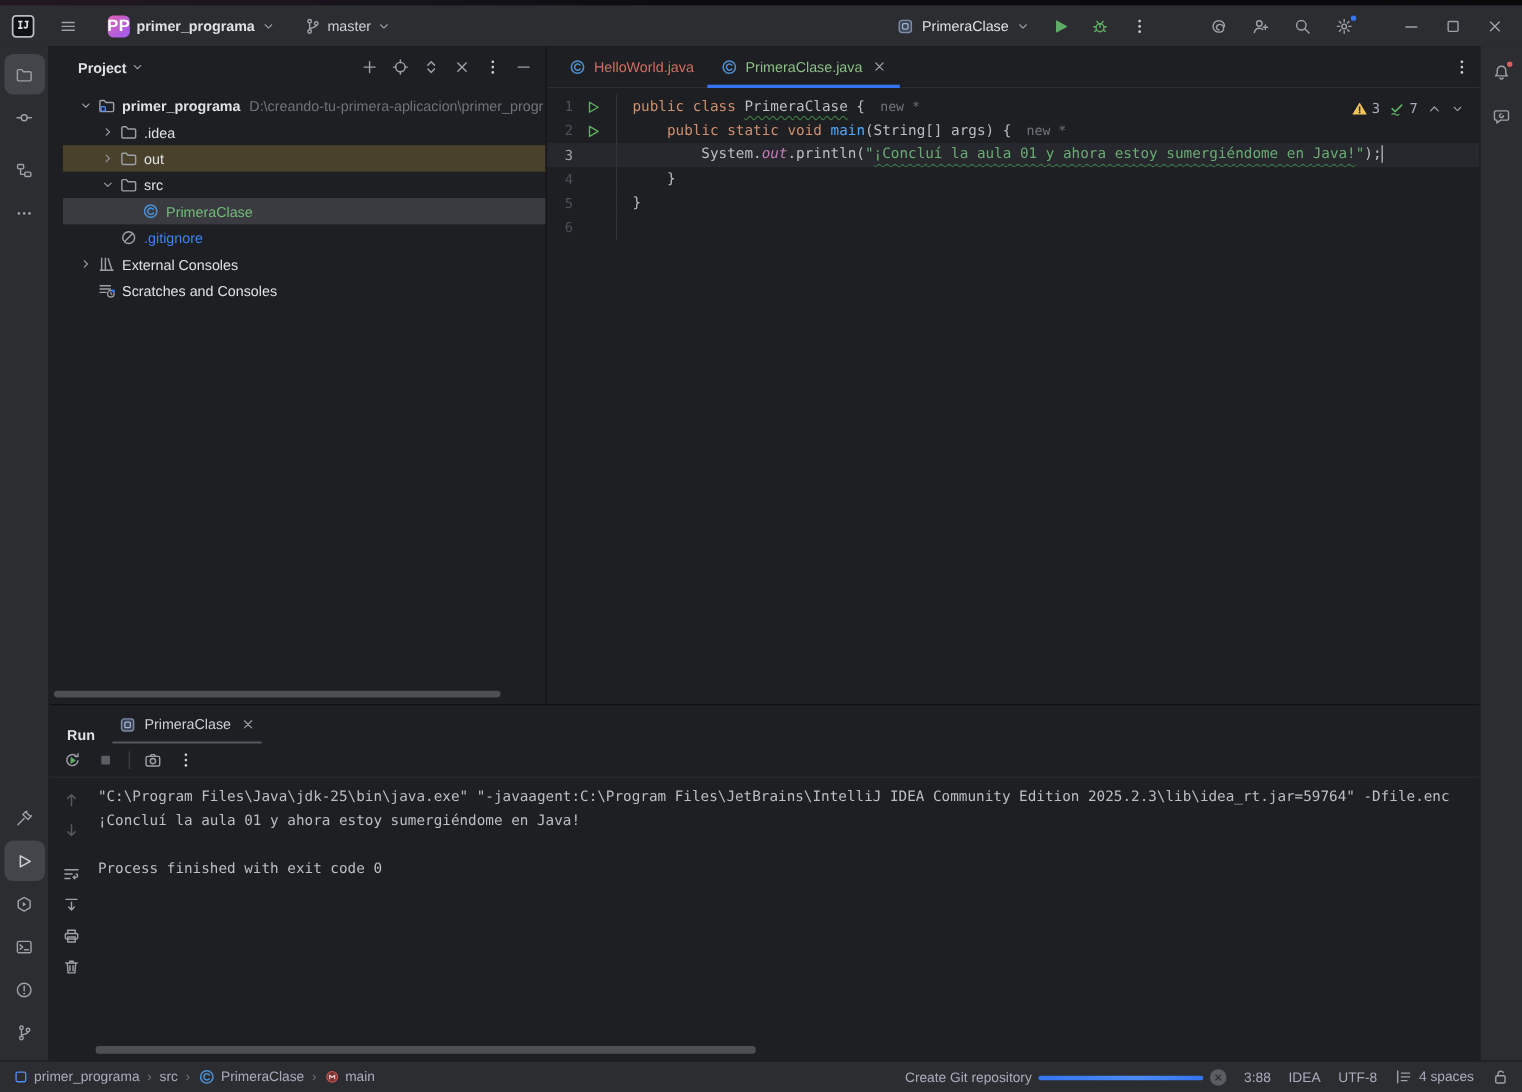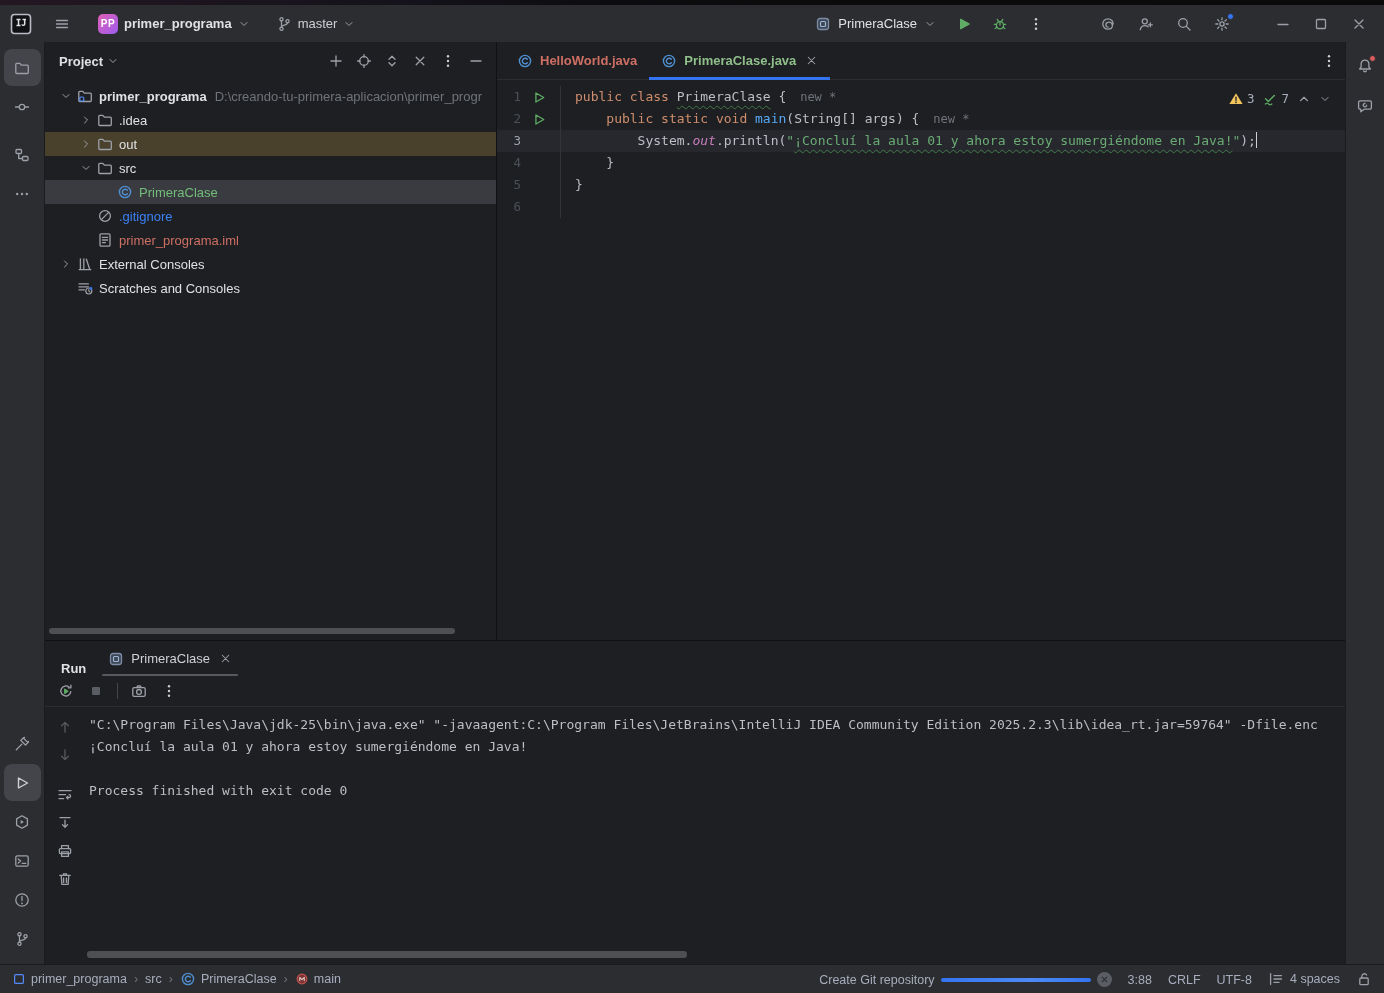--- a/index.html
+++ b/index.html
@@ -8,21 +8,21 @@
   .window { width:1384px; height:993px; display:flex; flex-direction:column; }
 
   
   .top-sliver { height:5px; background:linear-gradient(90deg,#231722 0%,#14121a 30%,#0c0c0e 45%,#0a0a0b 100%); }
 
   
   .titlebar { height:37px; background:#2B2D30; display:flex; align-items:center; padding:0 6px 0 10px; flex:none; }
   .tb-left { display:flex; align-items:center; gap:14px; }
   .tb-group { display:flex; align-items:center; gap:6px; padding:3px 6px; border-radius:6px; cursor:default; }
   .pp-chip { width:20px;height:20px;border-radius:5px;background:linear-gradient(135deg,#e05fb4,#9d5cf0);
-    color:#fff;font-size:10px;font-weight:bold;display:flex;align-items:center;justify-content:center;letter-spacing:.5px;}
+    color:#fff;font-size:15px;font-weight:bold;display:flex;align-items:center;justify-content:center;letter-spacing:.5px;}
   .tb-proj { color:#DFE1E5; font-weight:600; }
   .tb-branch { color:#CED0D6; }
   .tb-spacer { flex:1; }
   .runbar { display:flex; align-items:center; gap:4px; margin-right:40px; }
   .runcfg { display:flex; align-items:center; gap:7px; padding:4px 8px; border-radius:6px; }
   .runcfg-name { color:#DFE1E5; }
   .tb-btn { width:32px; height:28px; display:flex; align-items:center; justify-content:center; border-radius:6px; position:relative; }
   .tb-tools { display:flex; align-items:center; gap:6px; margin-right:26px; }
   .win-btns { display:flex; align-items:center; }
   .win-btn { width:38px; height:30px; display:flex; align-items:center; justify-content:center; }
@@ -34,21 +34,21 @@
   .activity-bar { width:45px; background:#2B2D30; border-right:1px solid #1A1B1E; display:flex; flex-direction:column; align-items:center; padding:6px 0; }
   .ab-item { width:37px; height:37px; border-radius:8px; display:flex; align-items:center; justify-content:center; margin:1px 0; }
   .ab-item.active { background:#43454A; }
   .ab-gap { margin-top:10px; }
   .ab-bottom { margin-top:auto; display:flex; flex-direction:column; align-items:center; }
 
   .center-col { flex:1; display:flex; flex-direction:column; min-width:0; }
   .upper { height:598px; display:flex; min-height:0; }
 
   
-  .project-panel { width:452px; background:#1E1F22; border-right:1px solid #101113; display:flex; flex-direction:column; position:relative; }
+  .project-panel { width:452px; background:#1E1F22; border-right:1px solid #101113; display:flex; flex-direction:column; position:relative;padding-left:12px; }
   .pp-header { height:38px; display:flex; align-items:center; padding:0 8px 0 14px; }
   .pp-title { color:#DFE1E5; font-weight:600; margin-right:4px; }
   .pp-actions { margin-left:auto; display:flex; align-items:center; gap:4px; }
   .pp-act { width:24px; height:24px; display:flex; align-items:center; justify-content:center; border-radius:5px; }
   .tree { flex:1; overflow:hidden; padding-top:4px; }
   .tree-row { height:24px; display:flex; align-items:center; white-space:nowrap; cursor:default; }
   .tree-row.sel { background:#393B40; }
   .tree-row.hl-olive { background:#49412C; }
   .tr-chev { width:18px; flex:none; display:flex; align-items:center; justify-content:center; }
   .tr-ico { width:20px; flex:none; display:flex; align-items:center; justify-content:center; margin-right:4px; }
@@ -57,21 +57,21 @@
   .tr-label.untracked { color:#CE6F64; }
   .tr-label.added { color:#73BD79; }
   .tr-label.dim { color:#3b82f6; }
   .tr-path { color:#6F737A; margin-left:8px; }
   .hscroll { position:absolute; height:6px; border-radius:3px; background:#4D4F53; }
   .pp-hscroll { left:4px; bottom:6px; width:406px; }
 
   
   .editor { flex:1; display:flex; flex-direction:column; background:#1E1F22; min-width:0; position:relative; }
   .tabbar { height:38px; display:flex; align-items:stretch; padding-left:8px; border-bottom:1px solid #2B2D30; }
-  .etab { display:flex; align-items:center; gap:7px; padding:0 12px; position:relative;font-weight:bold; }
+  .etab { display:flex; align-items:center; gap:7px; padding:0 12px; position:relative; }
   .etab-label.untracked { color:#CE6F64; }
   .etab-label.added { color:#8FBF8A; }
   .etab .underline { position:absolute; left:0; right:0; bottom:-1px; height:3px; background:#3574F0; }
   .etab-close { display:flex; align-items:center; margin-left:2px; }
   .tabbar-kebab { margin-left:auto; width:32px; display:flex; align-items:center; justify-content:center; }
   .code-area { flex:1; position:relative; padding-top:6px; font-family:"DejaVu Sans Mono", monospace; font-size:13px; line-height:22px; overflow:hidden; }
   .code-line { display:flex; height:22px; white-space:pre; }
   .code-line.current { background:#26282E; }
   .gutter { width:64px; flex:none; display:flex; align-items:center; border-right:1px solid #313438; }
   .lnum { width:24px; text-align:right; color:#4B5059; font-size:12.5px; flex:none; }
@@ -492,30 +492,20 @@
               <div class="tree-row" style="padding-left: 32px;">
                 <span class="tr-chev"></span>
                 <span class="tr-ico">
                   <svg width="16" height="16" viewBox="0 0 16 16">
                     <circle cx="8" cy="8" r="5.4" fill="none" stroke="#9DA0A8" stroke-width="1.3" stroke-linecap="round" stroke-linejoin="round"></circle>
                     <path d="M4.6 11.4l6.8-6.8" fill="none" stroke="#9DA0A8" stroke-width="1.3" stroke-linecap="round" stroke-linejoin="round"></path>
                   </svg>
                 </span>
                 <span class="tr-label dim">.gitignore</span>
               </div>
-              <div class="tree-row" style="padding-left: 32px;">
-                <span class="tr-chev"></span>
-                <span class="tr-ico">
-                  <svg width="16" height="16" viewBox="0 0 16 16">
-                    <rect x="3" y="1.8" width="10" height="12.4" rx="1.2" fill="none" stroke="#9DA0A8" stroke-width="1.3" stroke-linecap="round" stroke-linejoin="round"></rect>
-                    <path d="M5.4 5.4h5.2M5.4 8h5.2M5.4 10.6h3" fill="none" stroke="#9DA0A8" stroke-width="1.3" stroke-linecap="round" stroke-linejoin="round"></path>
-                  </svg>
-                </span>
-                <span class="tr-label untracked">primer_programa.iml</span>
-              </div>
               <div class="tree-row" style="padding-left: 12px;">
                 <span class="tr-chev">
                   <svg width="12" height="12" viewBox="0 0 16 16">
                     <path d="M6 4l4 4-4 4" fill="none" stroke="#9DA0A8" stroke-width="1.3" stroke-linecap="round" stroke-linejoin="round"></path>
                   </svg>
                 </span>
                 <span class="tr-ico">
                   <svg width="16" height="16" viewBox="0 0 16 16">
                     <path d="M3.4 2.8v10.4M6.8 2.8v10.4M9.4 3.2l3.2 9.8" fill="none" stroke="#9DA0A8" stroke-width="1.3" stroke-linecap="round" stroke-linejoin="round"></path>
                     <path d="M2.2 13.6h11.6" fill="none" stroke="#9DA0A8" stroke-width="1.3" stroke-linecap="round" stroke-linejoin="round"></path>
@@ -802,21 +792,21 @@
         <span class="progress-track"></span>
         <span class="x-circle">
             <span class="ico">
               <svg width="9" height="9" viewBox="0 0 16 16">
                 <path d="M3.5 3.5l9 9M12.5 3.5l-9 9" fill="none" stroke="#2B2D30" stroke-width="2"></path>
               </svg>
             </span>
           </span>
       </span>
       <span class="sb-item">3:88</span>
-      <span class="sb-item">CRLF</span>
+      <span class="sb-item">IDEA</span>
       <span class="sb-item">UTF-8</span>
       <span class="sb-item">
           <span class="ico">
             <svg width="16" height="16" viewBox="0 0 16 16">
               <path d="M2.6 2.6v10.8M6 4.6h7.4M6 8h7.4M6 11.4h5" fill="none" stroke="#9DA0A8" stroke-width="1.3" stroke-linecap="round" stroke-linejoin="round"></path>
             </svg>
           </span>
           <span>4 spaces</span>
         </span>
       <span class="sb-item">

